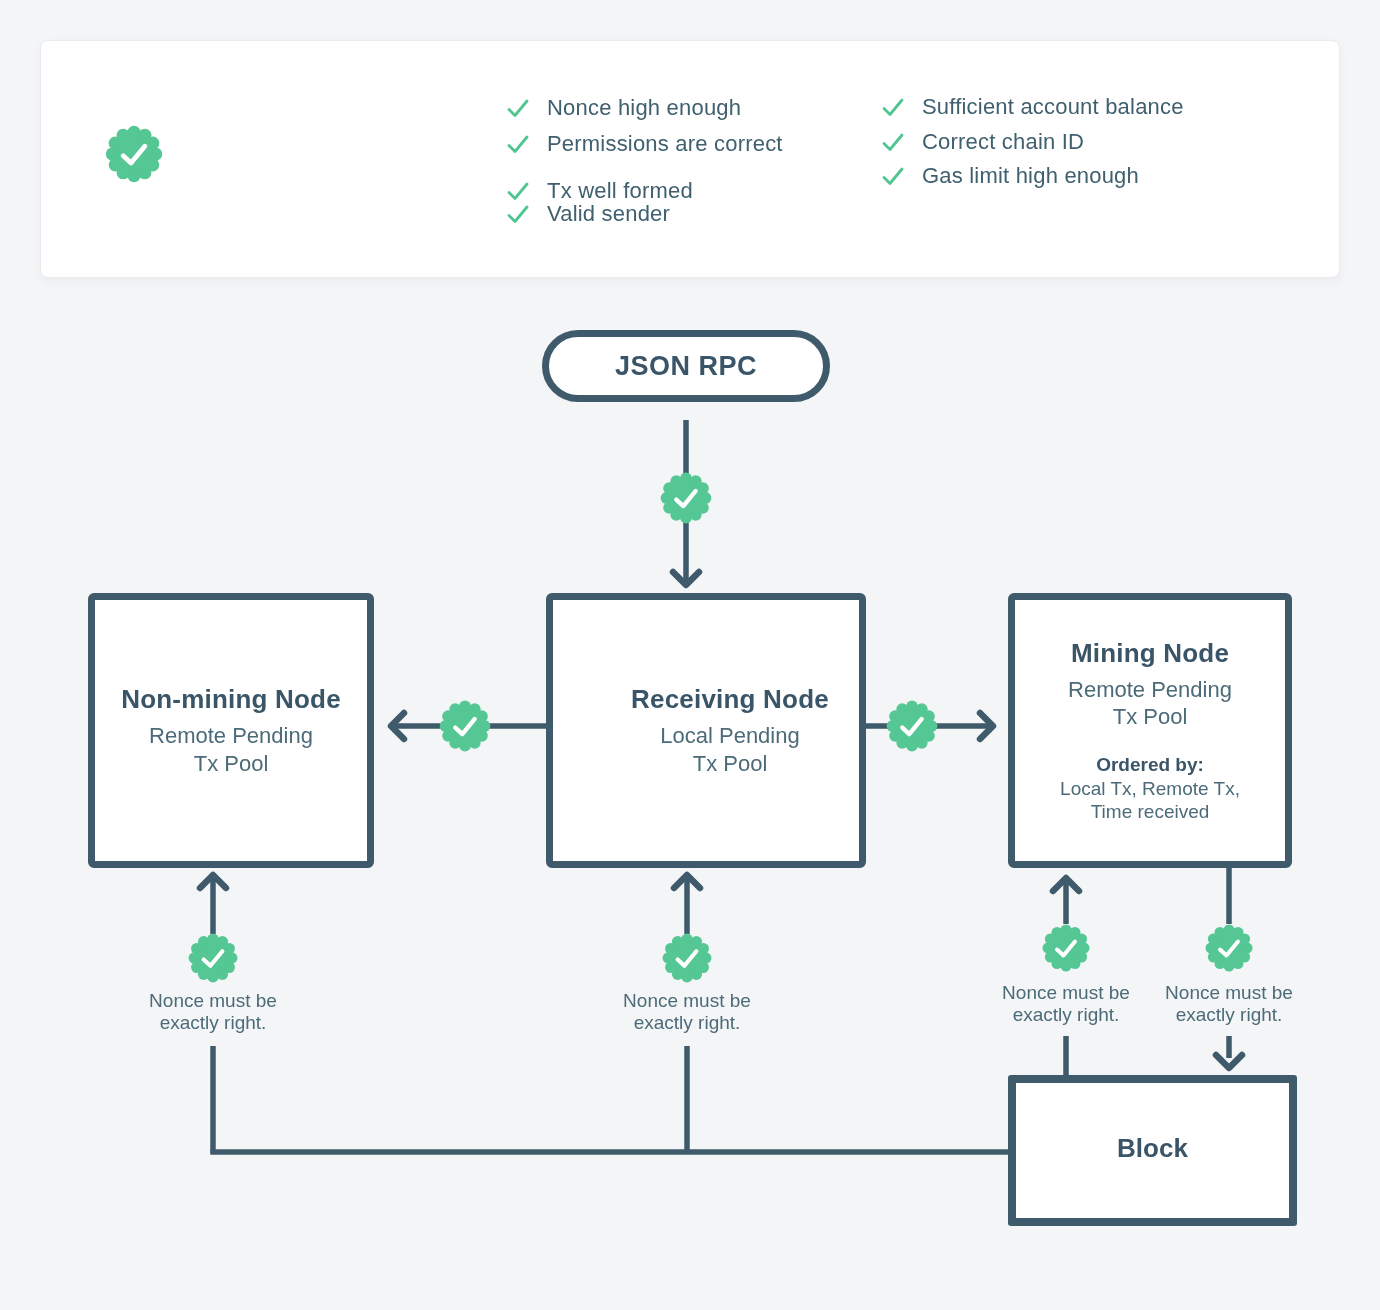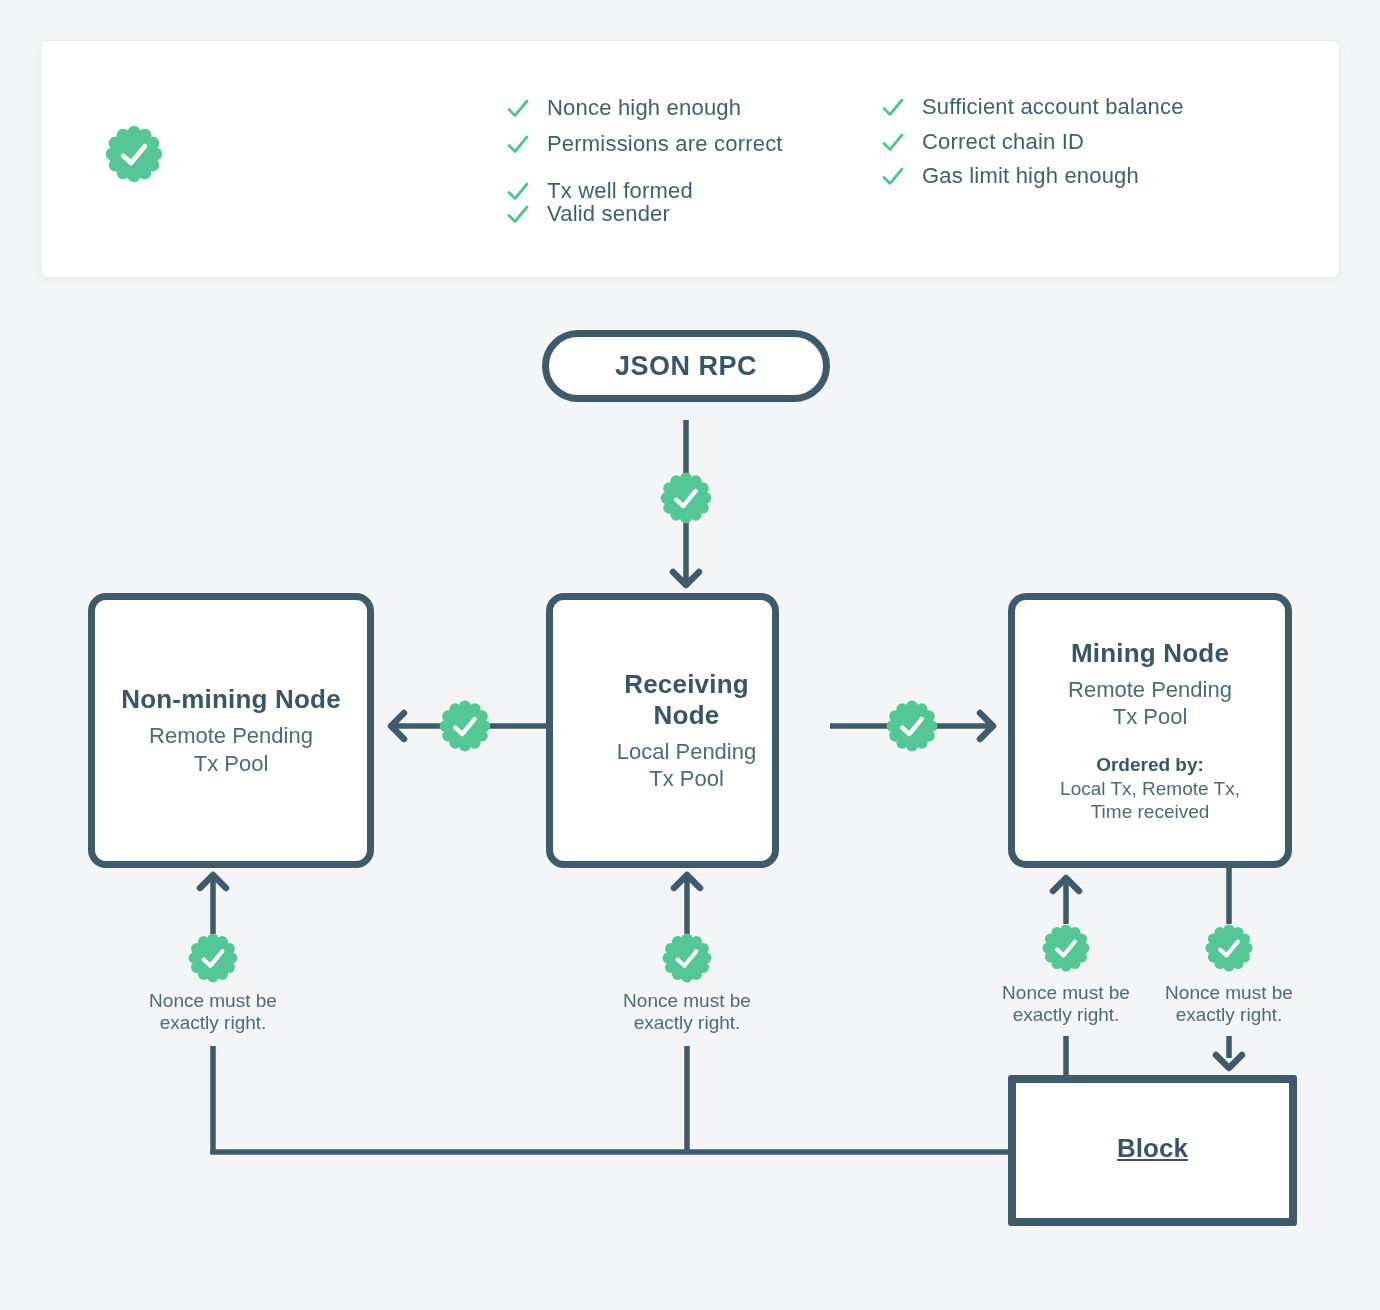--- a/index.html
+++ b/index.html
@@ -30,34 +30,34 @@
   .layer{position:absolute;left:0;top:0;width:1380px;height:1310px;}
   #connector-layer{z-index:0;}
   .pill{
     position:absolute;left:542px;top:330px;width:288px;height:72px;
     background:#ffffff;border:7px solid #3f5a6a;border-radius:45px;
     box-sizing:border-box;display:flex;align-items:center;justify-content:center;
     font-size:27px;font-weight:700;color:#3a5568;letter-spacing:.5px;z-index:1;
   }
   .node{
     position:absolute;top:593px;height:275px;background:#ffffff;
-    border:7px solid #3f5a6a;border-radius:18px;box-sizing:border-box;
+    border:7px solid #3f5a6a;border-radius:6px;box-sizing:border-box;
     display:flex;flex-direction:column;align-items:center;justify-content:center;
     text-align:center;z-index:1;
   }
   .node-title{font-size:26px;font-weight:700;color:#3a5568;margin-bottom:7px;letter-spacing:.2px;}
   .node-sub{font-size:22px;color:#4c6b79;line-height:1.24;}
   .ordered{margin-top:24px;}
   .ordered-label{font-size:19px;font-weight:700;color:#3a5568;margin-bottom:2px;}
   .ordered-lines{font-size:19px;color:#4c6b79;line-height:1.18;}
   .block-box{
     position:absolute;left:1008px;top:1075px;width:289px;height:151px;
     background:#ffffff;border:8px solid #3f5a6a;border-radius:3px;box-sizing:border-box;
     display:flex;flex-direction:column;align-items:center;justify-content:center;
-    text-align:center;z-index:1;text-decoration:underline;
+    text-align:center;z-index:1;
   }
   .block-title{font-size:26px;font-weight:700;color:#3a5568;margin-bottom:4px;}
   .block-body{font-size:19px;color:#4c6b79;line-height:1.2;}
   .note{
     position:absolute;text-align:center;font-size:19px;color:#4c6b79;
     line-height:22px;z-index:1;
   }
   .note span{display:block;}
   .badge{position:absolute;z-index:2;}
   .hidden-defs{position:absolute;width:0;height:0;overflow:hidden;}
@@ -188,21 +188,21 @@
 </div>
 
 <div class="node" style="left:88px;width:286px;text-align:center;">
   <div class="node-title">Non-mining Node</div>
   <div class="node-sub">
     <span style="display:block;">Remote Pending</span>
     <span style="display:block;">Tx Pool</span>
   </div>
 </div>
 
-<div class="node" style="left:546px;width:233px;padding-left:48px;">
+<div class="node" style="left:546px;width:320px;padding-left:48px;">
   <div class="node-title">Receiving Node</div>
   <div class="node-sub">
     <span style="display:block;">Local Pending</span>
     <span style="display:block;">Tx Pool</span>
   </div>
 </div>
 
 <div class="node" style="left:1008px;width:284px;">
   <div class="node-title">Mining Node</div>
   <div class="node-sub">

